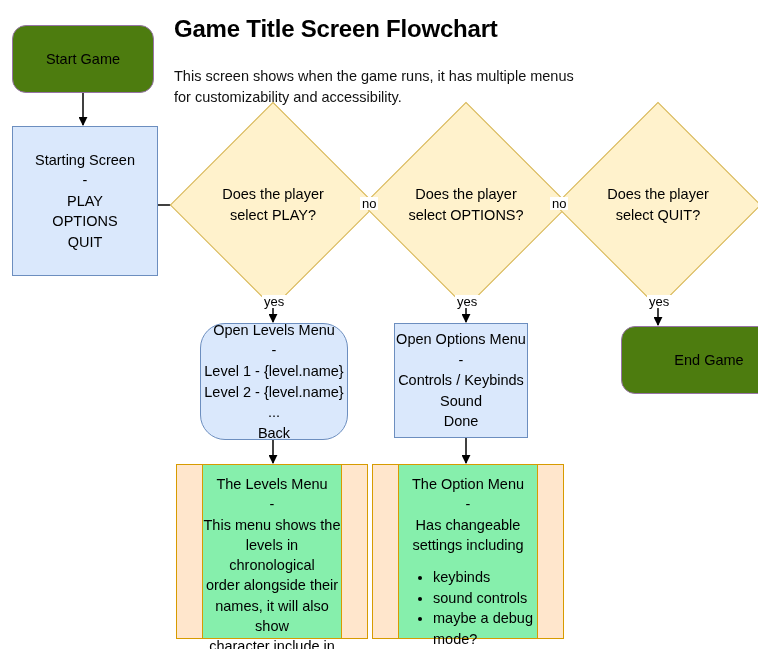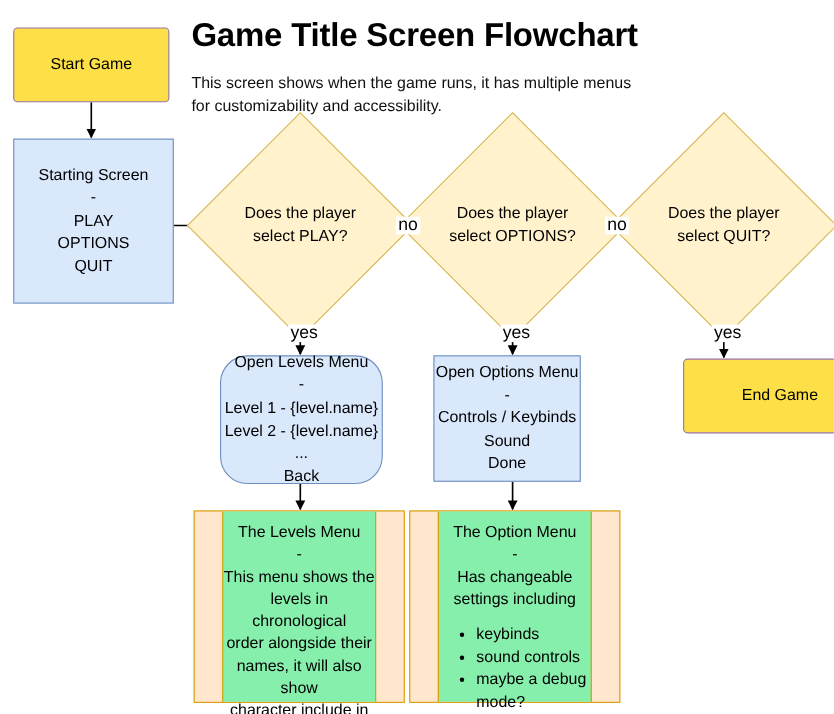--- a/index.html
+++ b/index.html
@@ -22,21 +22,21 @@
     left: 0; top: 0;
     width: 758px;
     height: 649px;
   }
 
   
   .doc-title {
     position: absolute;
     left: 174px;
     top: 16px;
-    font-size: 30px;
+    font-size: 24px;
     font-weight: bold;
     letter-spacing: -0.2px;
     white-space: nowrap;
     line-height: 1.1;
   }
   .doc-desc {
     position: absolute;
     left: 174px;
     top: 66px;
     width: 420px;
@@ -53,23 +53,23 @@
     flex-direction: column;
     align-items: center;
     justify-content: center;
     text-align: center;
     font-size: 14.5px;
     line-height: 1.42;
   }
   .node .line { display: block; white-space: nowrap; }
 
   .node-terminal {
-    background: #fde047;
+    background: #4d7c0f;
     border: 1.3px solid #9673A6;
-    border-radius: 4px;
+    border-radius: 14px;
   }
   .node-process {
     background: #DAE8FC;
     border: 1.3px solid #6C8EBF;
   }
 
   
   .node-decision {
     background: transparent;
     border: none;
@@ -124,21 +124,21 @@
     list-style-type: disc;
   }
   .note-inner ul li {
     margin: 0;
     line-height: 1.42;
   }
 
   
   .edge-label {
     position: absolute;
-    font-size: 16px;
+    font-size: 13px;
     color: #000000;
     background: #ffffff;
     padding: 0 2px;
     white-space: nowrap;
     line-height: 1;
   }
 </style>
 </head>
 <body>
 

